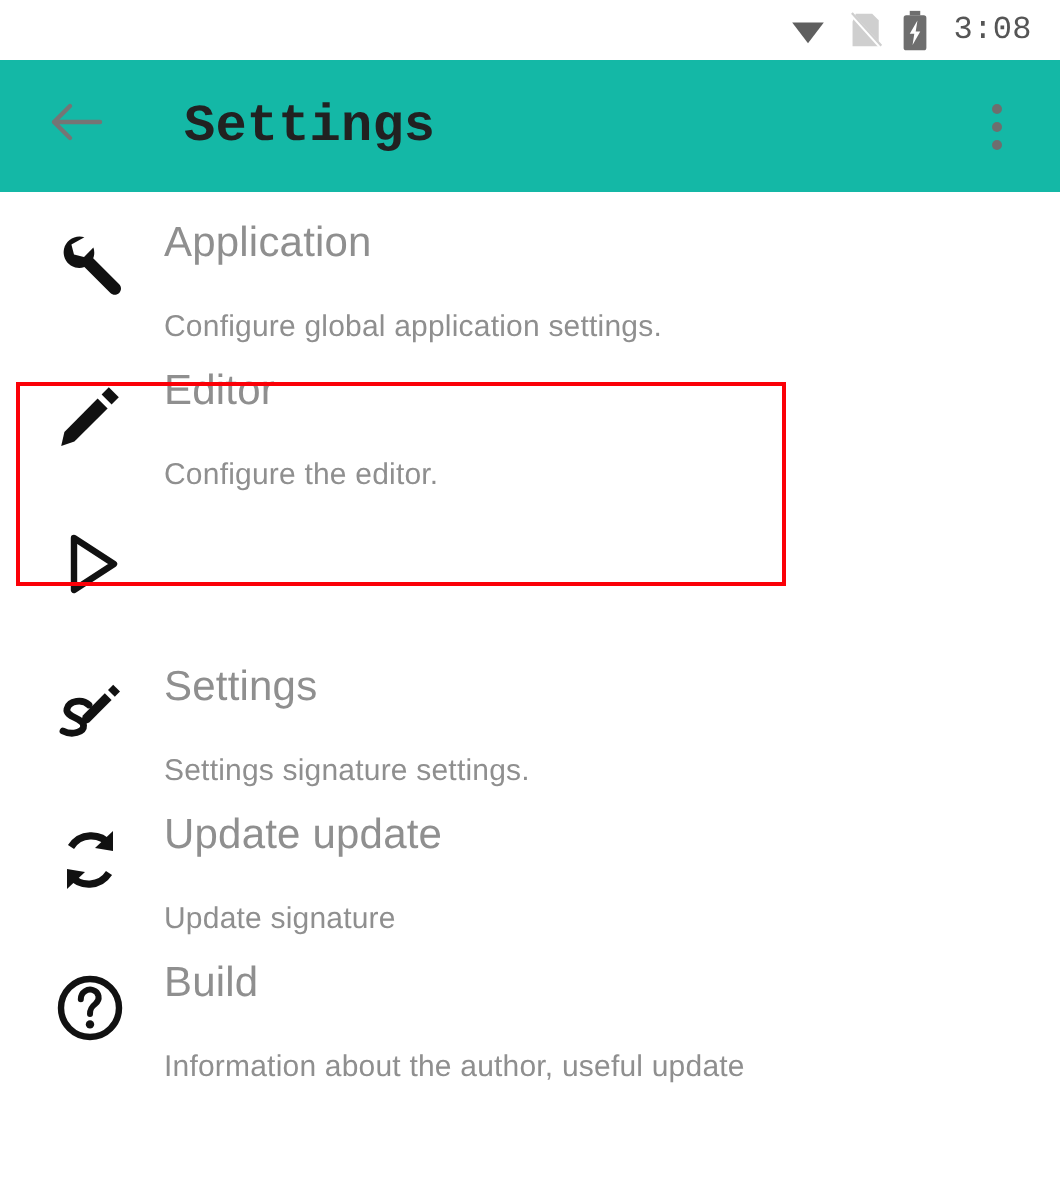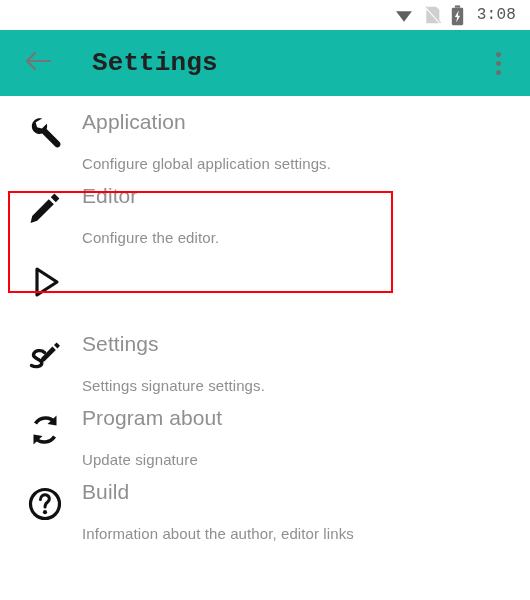--- a/index.html
+++ b/index.html
@@ -228,34 +228,34 @@
   <div class="settings-row">
     <div class="row-icon">
       <svg width="40" height="40" viewBox="0 0 40 40">
         <path d="M10.5 13.5 A12 12 0 0 1 30 12.5" fill="none" stroke="#111111" stroke-width="3.6" stroke-linecap="butt"></path>
         <path d="M31.5 5.5 L31.5 15.5 L22.5 14.0 Z" fill="#111111"></path>
         <path d="M29.5 26.5 A12 12 0 0 1 10 27.5" fill="none" stroke="#111111" stroke-width="3.6" stroke-linecap="butt"></path>
         <path d="M8.5 34.5 L8.5 24.5 L17.5 26.0 Z" fill="#111111"></path>
       </svg>
     </div>
     <div class="row-text">
-      <div class="row-title">Program about</div>
+      <div class="row-title">Update update</div>
       <div class="row-sub">Update signature</div>
     </div>
   </div>
 
   <div class="settings-row">
     <div class="row-icon">
       <svg width="40" height="40" viewBox="0 0 40 40">
         <circle cx="20" cy="20" r="14.5" fill="none" stroke="#111111" stroke-width="3.2"></circle>
         <path d="M15.4 15.6 C15.4 11.8 19.0 10.2 21.4 11.0 C24.6 12.0 25.4 15.8 22.6 18.0
                  C20.8 19.4 20.0 20.4 20.0 23.0" fill="none" stroke="#111111" stroke-width="3.0" stroke-linecap="round"></path>
         <circle cx="20" cy="28.2" r="2.1" fill="#111111"></circle>
       </svg>
     </div>
     <div class="row-text">
       <div class="row-title">Build</div>
-      <div class="row-sub">Information about the author, editor links</div>
+      <div class="row-sub">Information about the author, useful update</div>
     </div>
   </div>
 
   <div class="highlight-box"></div>
 </div>
 
 </body></html>

